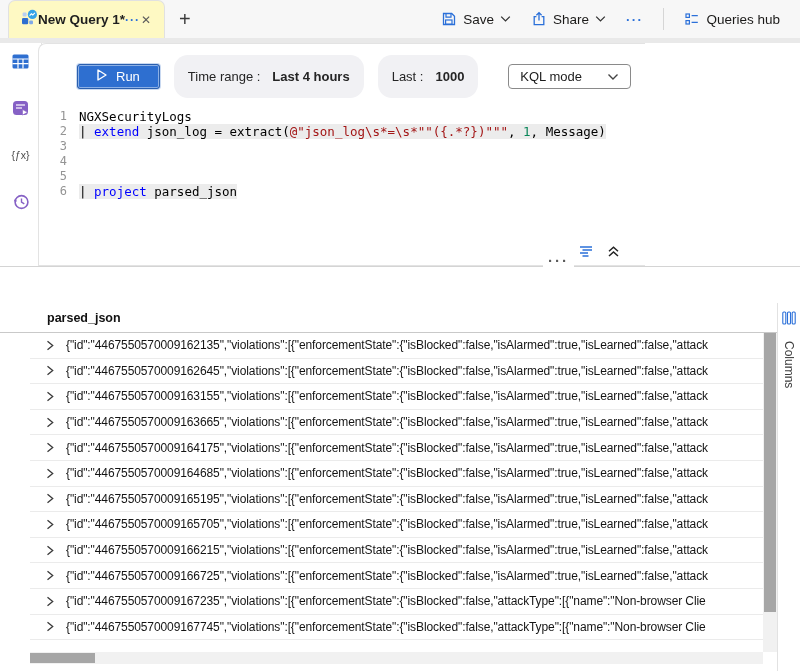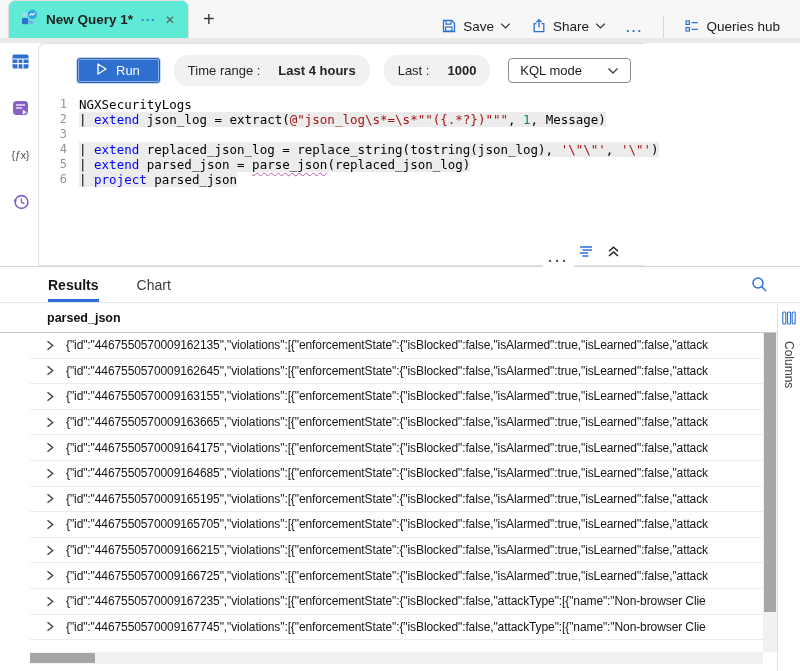--- a/index.html
+++ b/index.html
@@ -1,42 +1,42 @@
 <!DOCTYPE html>
 <html><head>
 <meta charset="utf-8">
 <style>
   html,body{margin:0;padding:0;background:#fff;}
   body{width:800px;height:671px;overflow:hidden;font-family:"Liberation Sans",sans-serif;-webkit-font-smoothing:antialiased;}
   .app{position:relative;width:800px;height:671px;background:#fff;overflow:hidden;}
 
   
   .tabstrip{position:absolute;top:0;left:0;right:0;height:38px;background:#f7f7f7;display:flex;align-items:stretch;}
-  .tab{margin-left:8px;background:#5eead4;border:1px solid #e1e1e1;border-bottom:none;border-radius:7px 7px 0 0;display:flex;align-items:center;gap:8px;padding:12px 12px;}
+  .tab{margin-left:8px;background:#fef9c3;border:1px solid #e1e1e1;border-bottom:none;border-radius:7px 7px 0 0;display:flex;align-items:center;padding:12px 12px;}
   .tab-title{font-size:13.5px;font-weight:700;color:#1f1f1f;white-space:nowrap;}
   .tab-more{color:#2b70d9;font-weight:700;font-size:12px;letter-spacing:1px;cursor:pointer;}
   .tab-close{color:#5c5c5c;font-size:12px;cursor:pointer;padding:0 1px;}
   .newtab{align-self:center;font-size:20px;font-weight:400;color:#3a3a3a;padding:0 14px;cursor:pointer;line-height:20px;}
-  .top-actions{margin-left:auto;display:flex;align-items:flex-end;gap:8px;padding-right:14px;}
+  .top-actions{margin-left:auto;display:flex;align-items:center;gap:8px;padding-right:14px;}
   .action{display:flex;align-items:center;gap:6px;font-size:13.5px;color:#1b1a19;cursor:pointer;padding:4px 6px;}
   .action svg{display:block;}
   .top-more{color:#2b70d9;font-weight:700;font-size:13px;letter-spacing:1.5px;cursor:pointer;padding:0 6px;}
   .top-divider{width:1px;height:22px;background:#d6d6d6;margin:0 6px;}
   .band{position:absolute;top:38px;left:0;right:0;height:5px;background:#e9e9e9;}
 
   
   .rail{position:absolute;top:43px;left:0;width:42px;height:223px;background:#fff;border-right:1px solid #e3e3e3;display:flex;flex-direction:column;align-items:center;padding-top:8px;gap:27px;box-sizing:border-box;}
   .rail-btn{width:20px;height:20px;display:flex;align-items:center;justify-content:center;cursor:pointer;}
   .fx-glyph{font-size:10.5px;color:#4d4d4d;white-space:nowrap;}
 
   
   .card{position:absolute;left:38px;top:43px;width:607px;height:223px;border:1px solid #e3e3e3;border-right:none;border-radius:8px 0 0 0;background:#fff;box-sizing:border-box;}
   .toolbar{display:flex;align-items:center;gap:14px;padding:11px 14px 9px 38px;}
   .run-btn{display:flex;align-items:center;gap:9px;background:#2e6fd0;color:#fff;font-size:13px;border:1px solid #2a5fae;border-radius:3px;padding:4px 19px;cursor:pointer;box-shadow:inset 0 0 0 1px rgba(255,255,255,.45),0 0 0 1px #c9d9f1;}
-  .pill{background:#f1f1f4;border-radius:14px;padding:8px 14px;font-size:13px;color:#252525;display:flex;gap:18px;white-space:nowrap;}
+  .pill{background:#f1f1f4;border-radius:14px;padding:14px 14px;font-size:13px;color:#252525;display:flex;gap:12px;white-space:nowrap;}
   .pill b{font-weight:700;}
   .mode-select{margin-left:auto;display:flex;align-items:center;gap:25px;border:1px solid #8a8a8a;border-radius:4px;background:#fff;padding:4px 11px;font-size:13px;color:#1b1b1b;cursor:pointer;}
   .editor{position:relative;font-family:"DejaVu Sans Mono","Liberation Mono",monospace;font-size:12.5px;line-height:15px;padding-top:2px;}
   .code-line{display:flex;}
   .ln{width:28px;text-align:right;padding-right:12px;color:#949494;flex:none;font-size:12px;}
   .lc{white-space:pre;color:#000;}
   .lc.hl{background:#ececec;}
   .seg-keyword{color:#0000ff;}
   .seg-string{color:#a31515;}
   .seg-number{color:#098658;}
@@ -198,25 +198,23 @@
           </div>
           <div class="code-line">
             <span class="ln">2</span>
             <span class="lc hl"><span class="seg-plain">| </span><span class="seg-keyword">extend</span><span class="seg-plain"> json_log = extract(</span><span class="seg-string">@"json_log\s*=\s*""({.*?})"""</span><span class="seg-plain">, </span><span class="seg-number">1</span><span class="seg-plain">, Message)</span></span>
           </div>
           <div class="code-line">
             <span class="ln">3</span>
           </div>
           <div class="code-line">
             <span class="ln">4</span>
-            <span class="lc hl"><span class="seg-plain">| </span><span class="seg-keyword">extend</span><span class="seg-plain"> replaced_json_log = replace_string(tostring(json_log), </span><span class="seg-string">'\"\"'</span><span class="seg-plain">, </span><span class="seg-string">'\"'</span><span class="seg-plain">)</span></span>
           </div>
           <div class="code-line">
             <span class="ln">5</span>
-            <span class="lc hl"><span class="seg-plain">| </span><span class="seg-keyword">extend</span><span class="seg-plain"> parsed_json = </span><span class="seg-warn">parse_json</span><span class="seg-plain">(replaced_json_log)</span></span>
           </div>
           <div class="code-line">
             <span class="ln">6</span>
             <span class="lc hl"><span class="seg-plain">| </span><span class="seg-keyword">project</span><span class="seg-plain"> parsed_json</span></span>
           </div>
         </div>
     </div>
 
     <div class="card-tools">
       <span>
@@ -229,30 +227,20 @@
           <path d="M2 6.2l4.5-4 4.5 4M2 11l4.5-4 4.5 4" fill="none" stroke="#222" stroke-width="1.5"></path>
         </svg>
       </span>
     </div>
   </div>
 
   <div class="splitter-line"></div>
   <div class="splitter-dots">···</div>
 
   <div class="results">
-    <div class="rtabs">
-      <div class="rtab active">Results</div>
-      <div class="rtab">Chart</div>
-      <span class="rsearch">
-        <svg width="17" height="17" viewBox="0 0 17 17">
-          <circle cx="7" cy="7" r="5" fill="none" stroke="#2b70d9" stroke-width="1.5"></circle>
-          <path d="M10.8 10.8l4.2 4.2" stroke="#2b70d9" stroke-width="1.5"></path>
-        </svg>
-      </span>
-    </div>
 
     <div class="rbody">
       <div class="grid-header">
         <span>parsed_json</span>
       </div>
 
       <div class="rows" id="results-rows">
           <div class="grid-row">
             <span class="chev">
               <svg width="10" height="11" viewBox="0 0 10 11">

